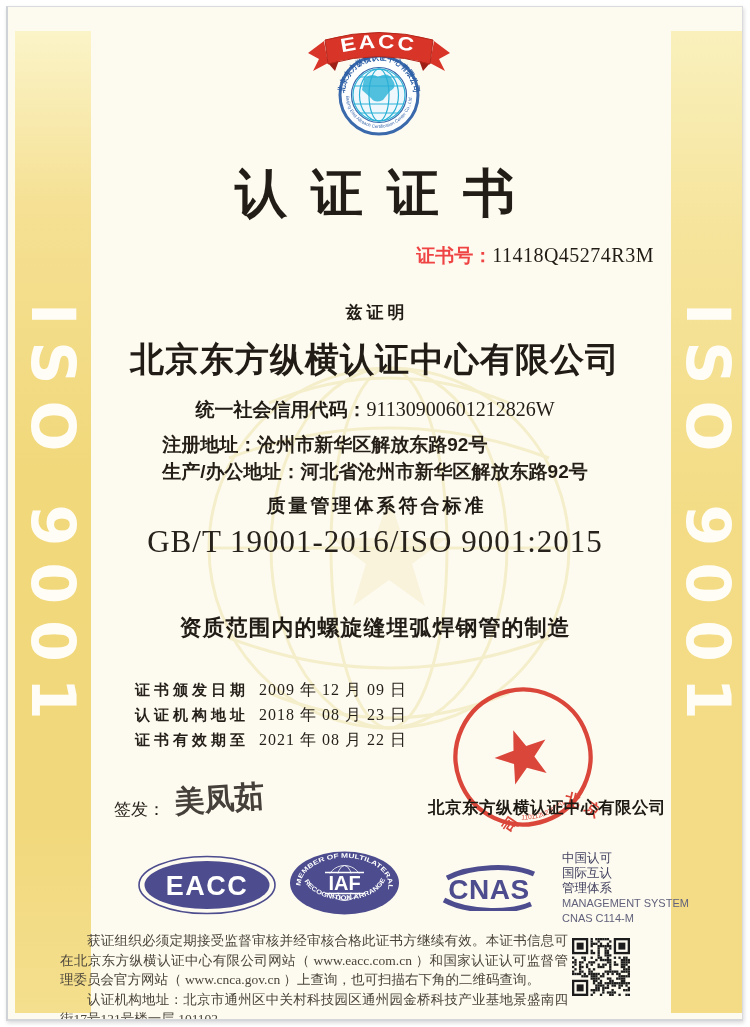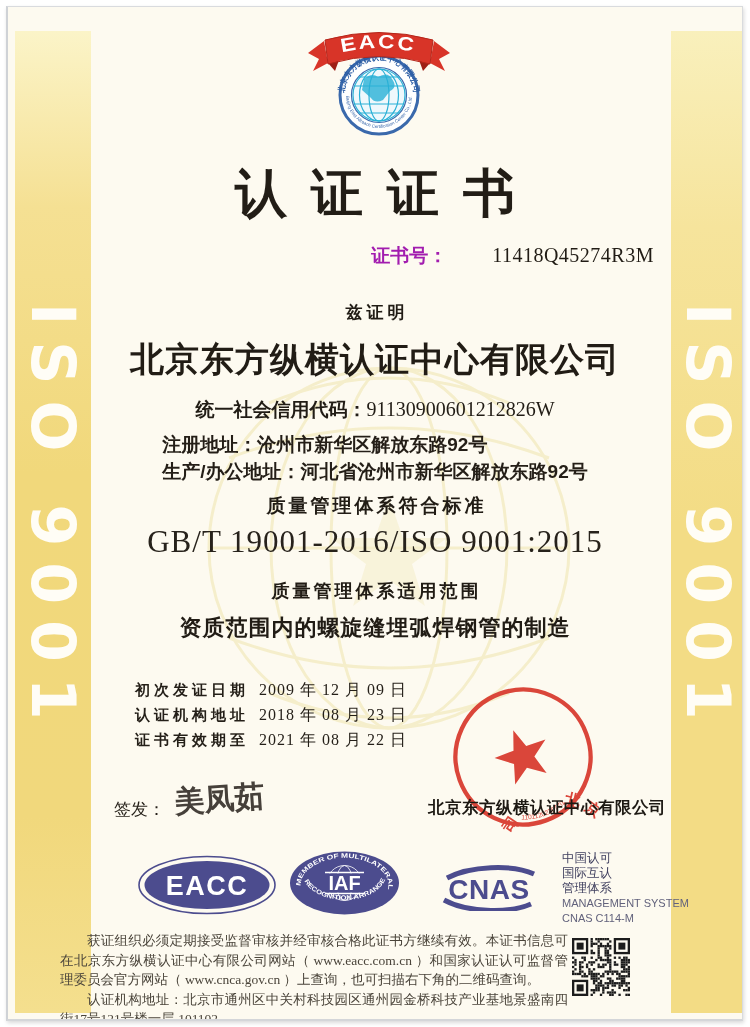--- a/index.html
+++ b/index.html
@@ -21,22 +21,22 @@
                font-family:"DejaVu Sans",sans-serif; font-weight:bold; font-size:60px;
                letter-spacing:16px; color:#fffdf6; }
   
   .watermark { left:174px; top:334px; opacity:.55; pointer-events:none; }
   
   .logo-top { left:296px; top:22px; }
   
   .row { position:absolute; left:0; width:100%; text-align:center; color:#211c15; }
   .title { top:152px; font-size:52px; font-weight:bold; letter-spacing:24px; padding-left:24px; color:#221d16; }
   .certno { top:236px; text-align:right; padding-right:88px; font-size:19px; }
-  .certno .lbl { font-weight:bold; color:#a21caf; }
-  .certno .val { font-family:"Liberation Serif",serif; font-size:20px; letter-spacing:.5px;margin-left:45px; }
+  .certno .lbl { font-weight:bold; color:#ef4444; }
+  .certno .val { font-family:"Liberation Serif",serif; font-size:20px; letter-spacing:.5px; }
   .statement { top:294px; font-size:17px; font-weight:600; letter-spacing:4px; padding-left:4px;font-family:Liberation Serif, serif; }
   .company { top:330px; font-size:34px; font-weight:bold; letter-spacing:1px; }
   .credit { top:390px; font-size:19px; }
   .credit .lbl { font-weight:bold; }
   .credit .val { font-family:"Liberation Serif",serif; font-size:20px; }
   .addr { top:424px; }
   .addr .inner { display:inline-block; text-align:left; font-size:19px; font-weight:bold; line-height:27px; color:#241e17; }
   .std-caption { top:486px; font-size:19px; font-weight:600; letter-spacing:3px; padding-left:3px; }
   .std-code { top:517px; font-family:"Liberation Serif",serif; font-size:31px; letter-spacing:1px; color:#27221b; }
   .scope-caption { top:572px; font-size:18px; font-weight:600; letter-spacing:3px; padding-left:3px; }
@@ -140,26 +140,25 @@
 
   <div class="row addr">
     <div class="inner">
       <div><span>注册地址：</span><span>沧州市新华区解放东路92号</span></div>
       <div><span>生产/办公地址：</span><span>河北省沧州市新华区解放东路92号</span></div>
     </div>
   </div>
 
   <div class="row std-caption">质量管理体系符合标准</div>
   <div class="row std-code">GB/T 19001-2016/ISO 9001:2015</div>
-  <div class="row scope-caption">质量管理体系适用范围</div>
   <div class="row scope-text">资质范围内的螺旋缝埋弧焊钢管的制造</div>
 
   <div class="abs dates">
     <div class="drow">
-      <span class="dlbl">初次发证日期</span><span class="dval">2009 年 12 月 09 日</span>
+      <span class="dlbl">证书颁发日期</span><span class="dval">2009 年 12 月 09 日</span>
     </div>
     <div class="drow">
       <span class="dlbl">认证机构地址</span><span class="dval">2018 年 08 月 23 日</span>
     </div>
     <div class="drow">
       <span class="dlbl">证书有效期至</span><span class="dval">2021 年 08 月 22 日</span>
     </div>
   </div>
 
   <div class="abs sign">

